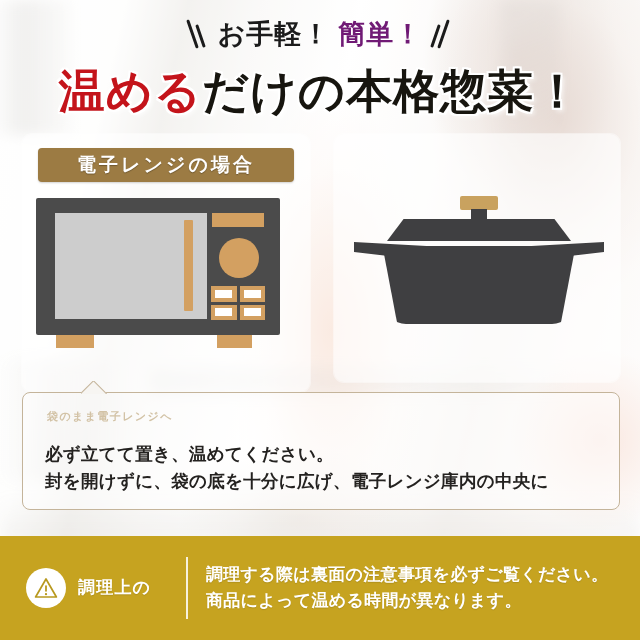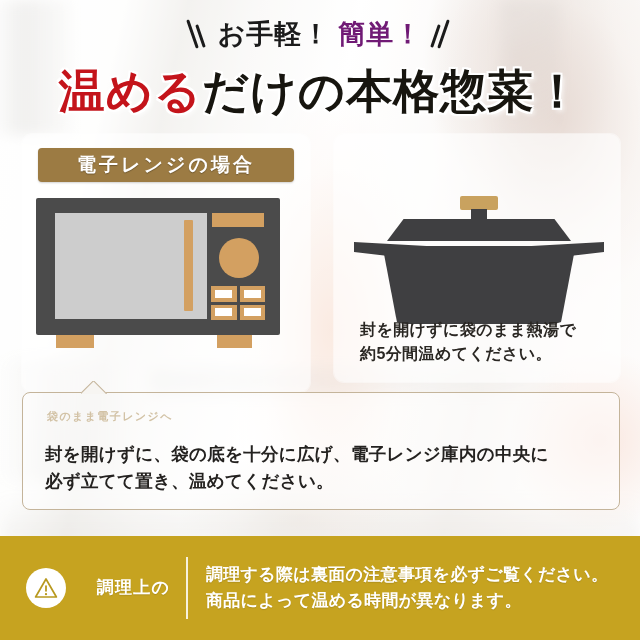--- a/index.html
+++ b/index.html
@@ -360,21 +360,20 @@
     width: 24px;
     height: 22px;
   }
   .caution-label {
     margin-left: 12px;
     color: #ffffff;
     font-size: 17px;
     font-weight: bold;
     line-height: 1.42;
     letter-spacing: 1.2px;
-    text-align: right;
     width: 92px;
     flex: 0 0 auto;
     text-shadow: 0 1px 1px rgba(0,0,0,0.12);
   }
   .caution-divider {
     margin-left: 16px;
     width: 2px;
     height: 62px;
     background: rgba(255,255,255,0.85);
     flex: 0 0 auto;
@@ -453,32 +452,28 @@
   <div class="card right">
 
     <div class="pot">
       <div class="pot-knob"></div>
       <div class="pot-stem"></div>
       <div class="pot-lid"></div>
       <div class="pot-rim"></div>
       <div class="pot-body"></div>
     </div>
 
-    <div class="right-note">
-      <span class="nowrap">封を開けずに袋のまま熱湯で</span>
-      <span class="nowrap">約5分間温めてください。</span>
-    </div>
   </div>
 
   <div class="callout">
     <div class="callout-notch"></div>
     <div class="callout-sub">袋のまま電子レンジへ</div>
     <div class="callout-body">
+      <span class="nowrap">必ず立てて置き、温めてください。</span>
       <span class="nowrap">封を開けずに、袋の底を十分に広げ、電子レンジ庫内の中央に</span>
-      <span class="nowrap">必ず立てて置き、温めてください。</span>
     </div>
   </div>
 
   <div class="caution">
     <div class="caution-icon">
       <svg class="warn-tri" viewBox="0 0 24 22">
         <path d="M12 2 L22.4 20 L1.6 20 Z" fill="none" stroke="#b8991f" stroke-width="1.7" stroke-linejoin="round"></path>
         <rect x="11.1" y="8.2" width="1.8" height="6.6" rx="0.8" fill="#b8991f"></rect>
         <circle cx="12" cy="17.2" r="1.15" fill="#b8991f"></circle>
       </svg>

